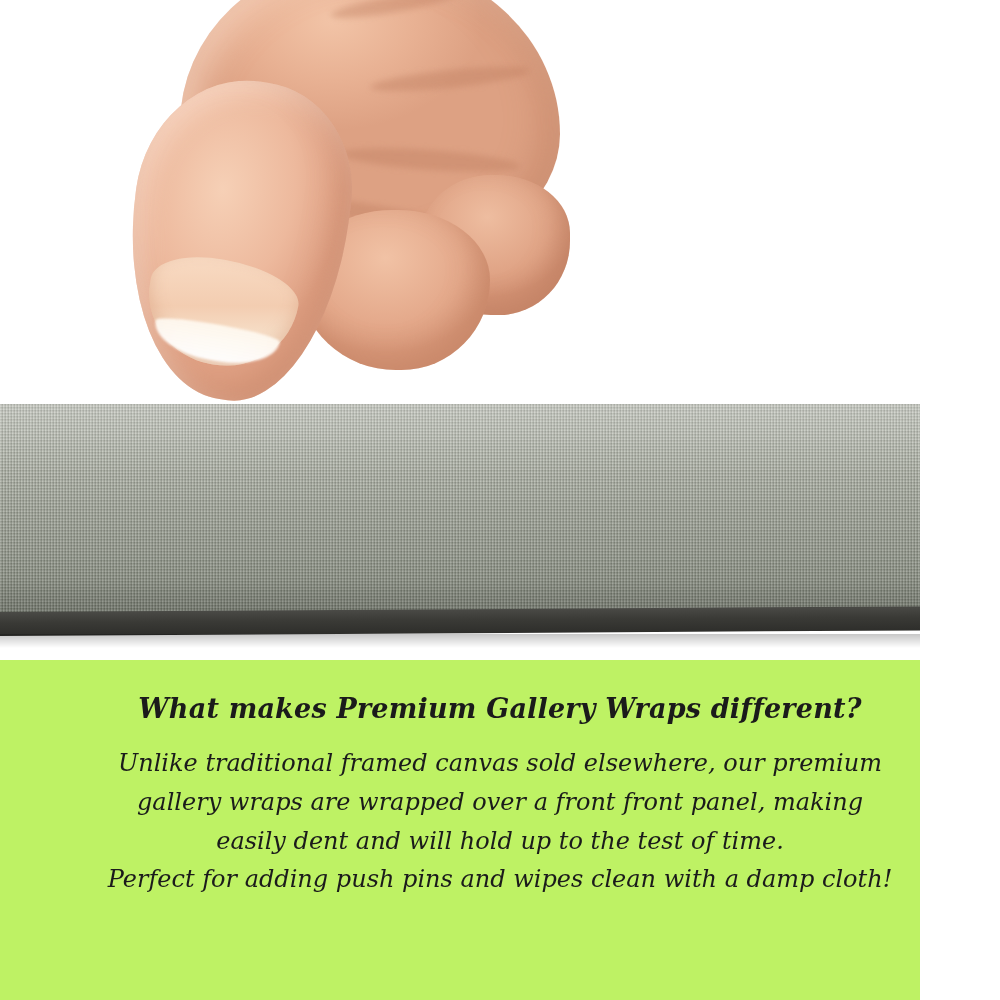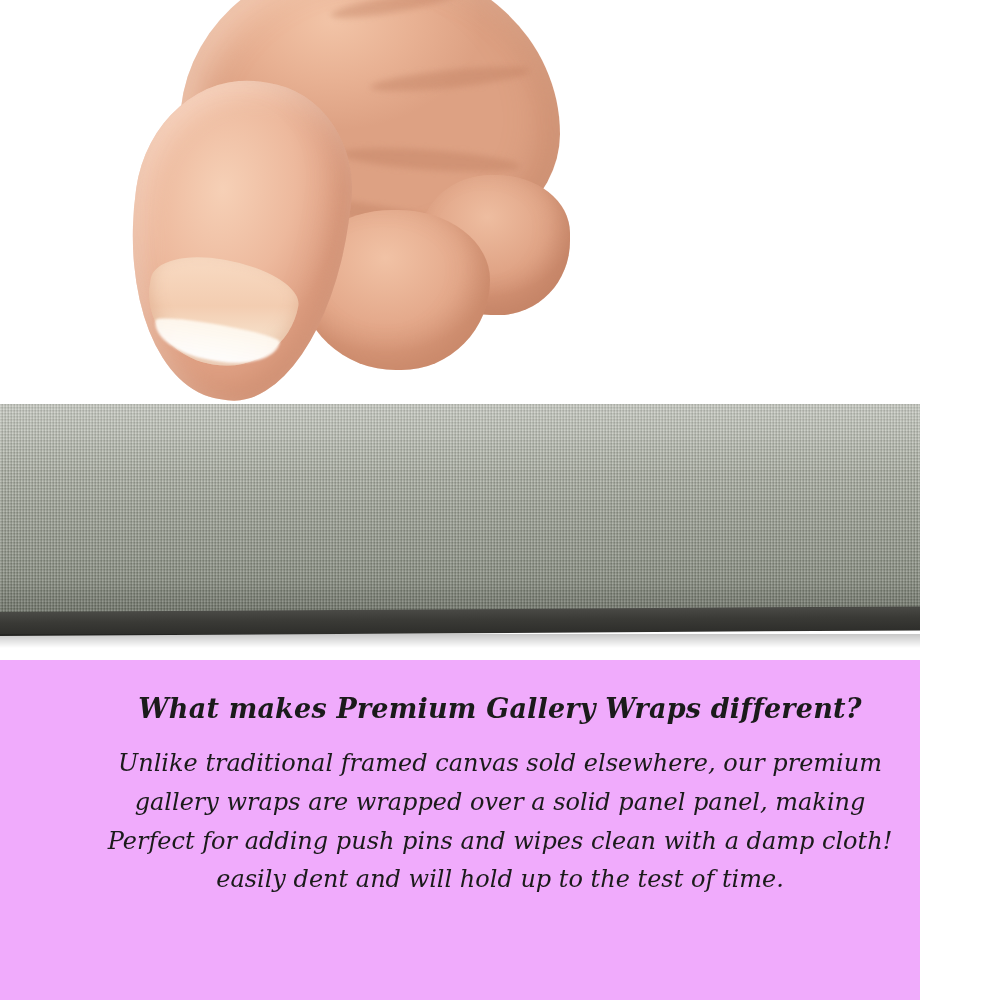--- a/index.html
+++ b/index.html
@@ -7,21 +7,21 @@
     padding: 0;
     background: #ffffff;
   }
   body {
     font-family: "Liberation Sans", sans-serif;
   }
   .page {
     position: relative;
     width: 920px;
     height: 1000px;
-    background: #f0abfc;
+    background: #bef264;
     overflow: hidden;
   }
 
   
   .photo {
     position: absolute;
     left: 0;
     top: 0;
     width: 1000px;
     height: 660px;
@@ -237,19 +237,19 @@
       <div class="shading"></div>
     </div>
     <div class="canvas-bevel"></div>
     <div class="canvas-shadow"></div>
   </div>
 
   <div class="caption">
     <p class="caption-title">What makes Premium Gallery Wraps different?</p>
     <p class="caption-body">
       <span class="line">Unlike traditional framed canvas sold elsewhere, our premium</span>
-      <span class="line">gallery wraps are wrapped over a solid panel panel, making</span>
+      <span class="line">gallery wraps are wrapped over a front front panel, making</span>
+      <span class="line">easily dent and will hold up to the test of time.</span>
       <span class="line">Perfect for adding push pins and wipes clean with a damp cloth!</span>
-      <span class="line">easily dent and will hold up to the test of time.</span>
     </p>
   </div>
 
 </div>
 
 </body></html>

